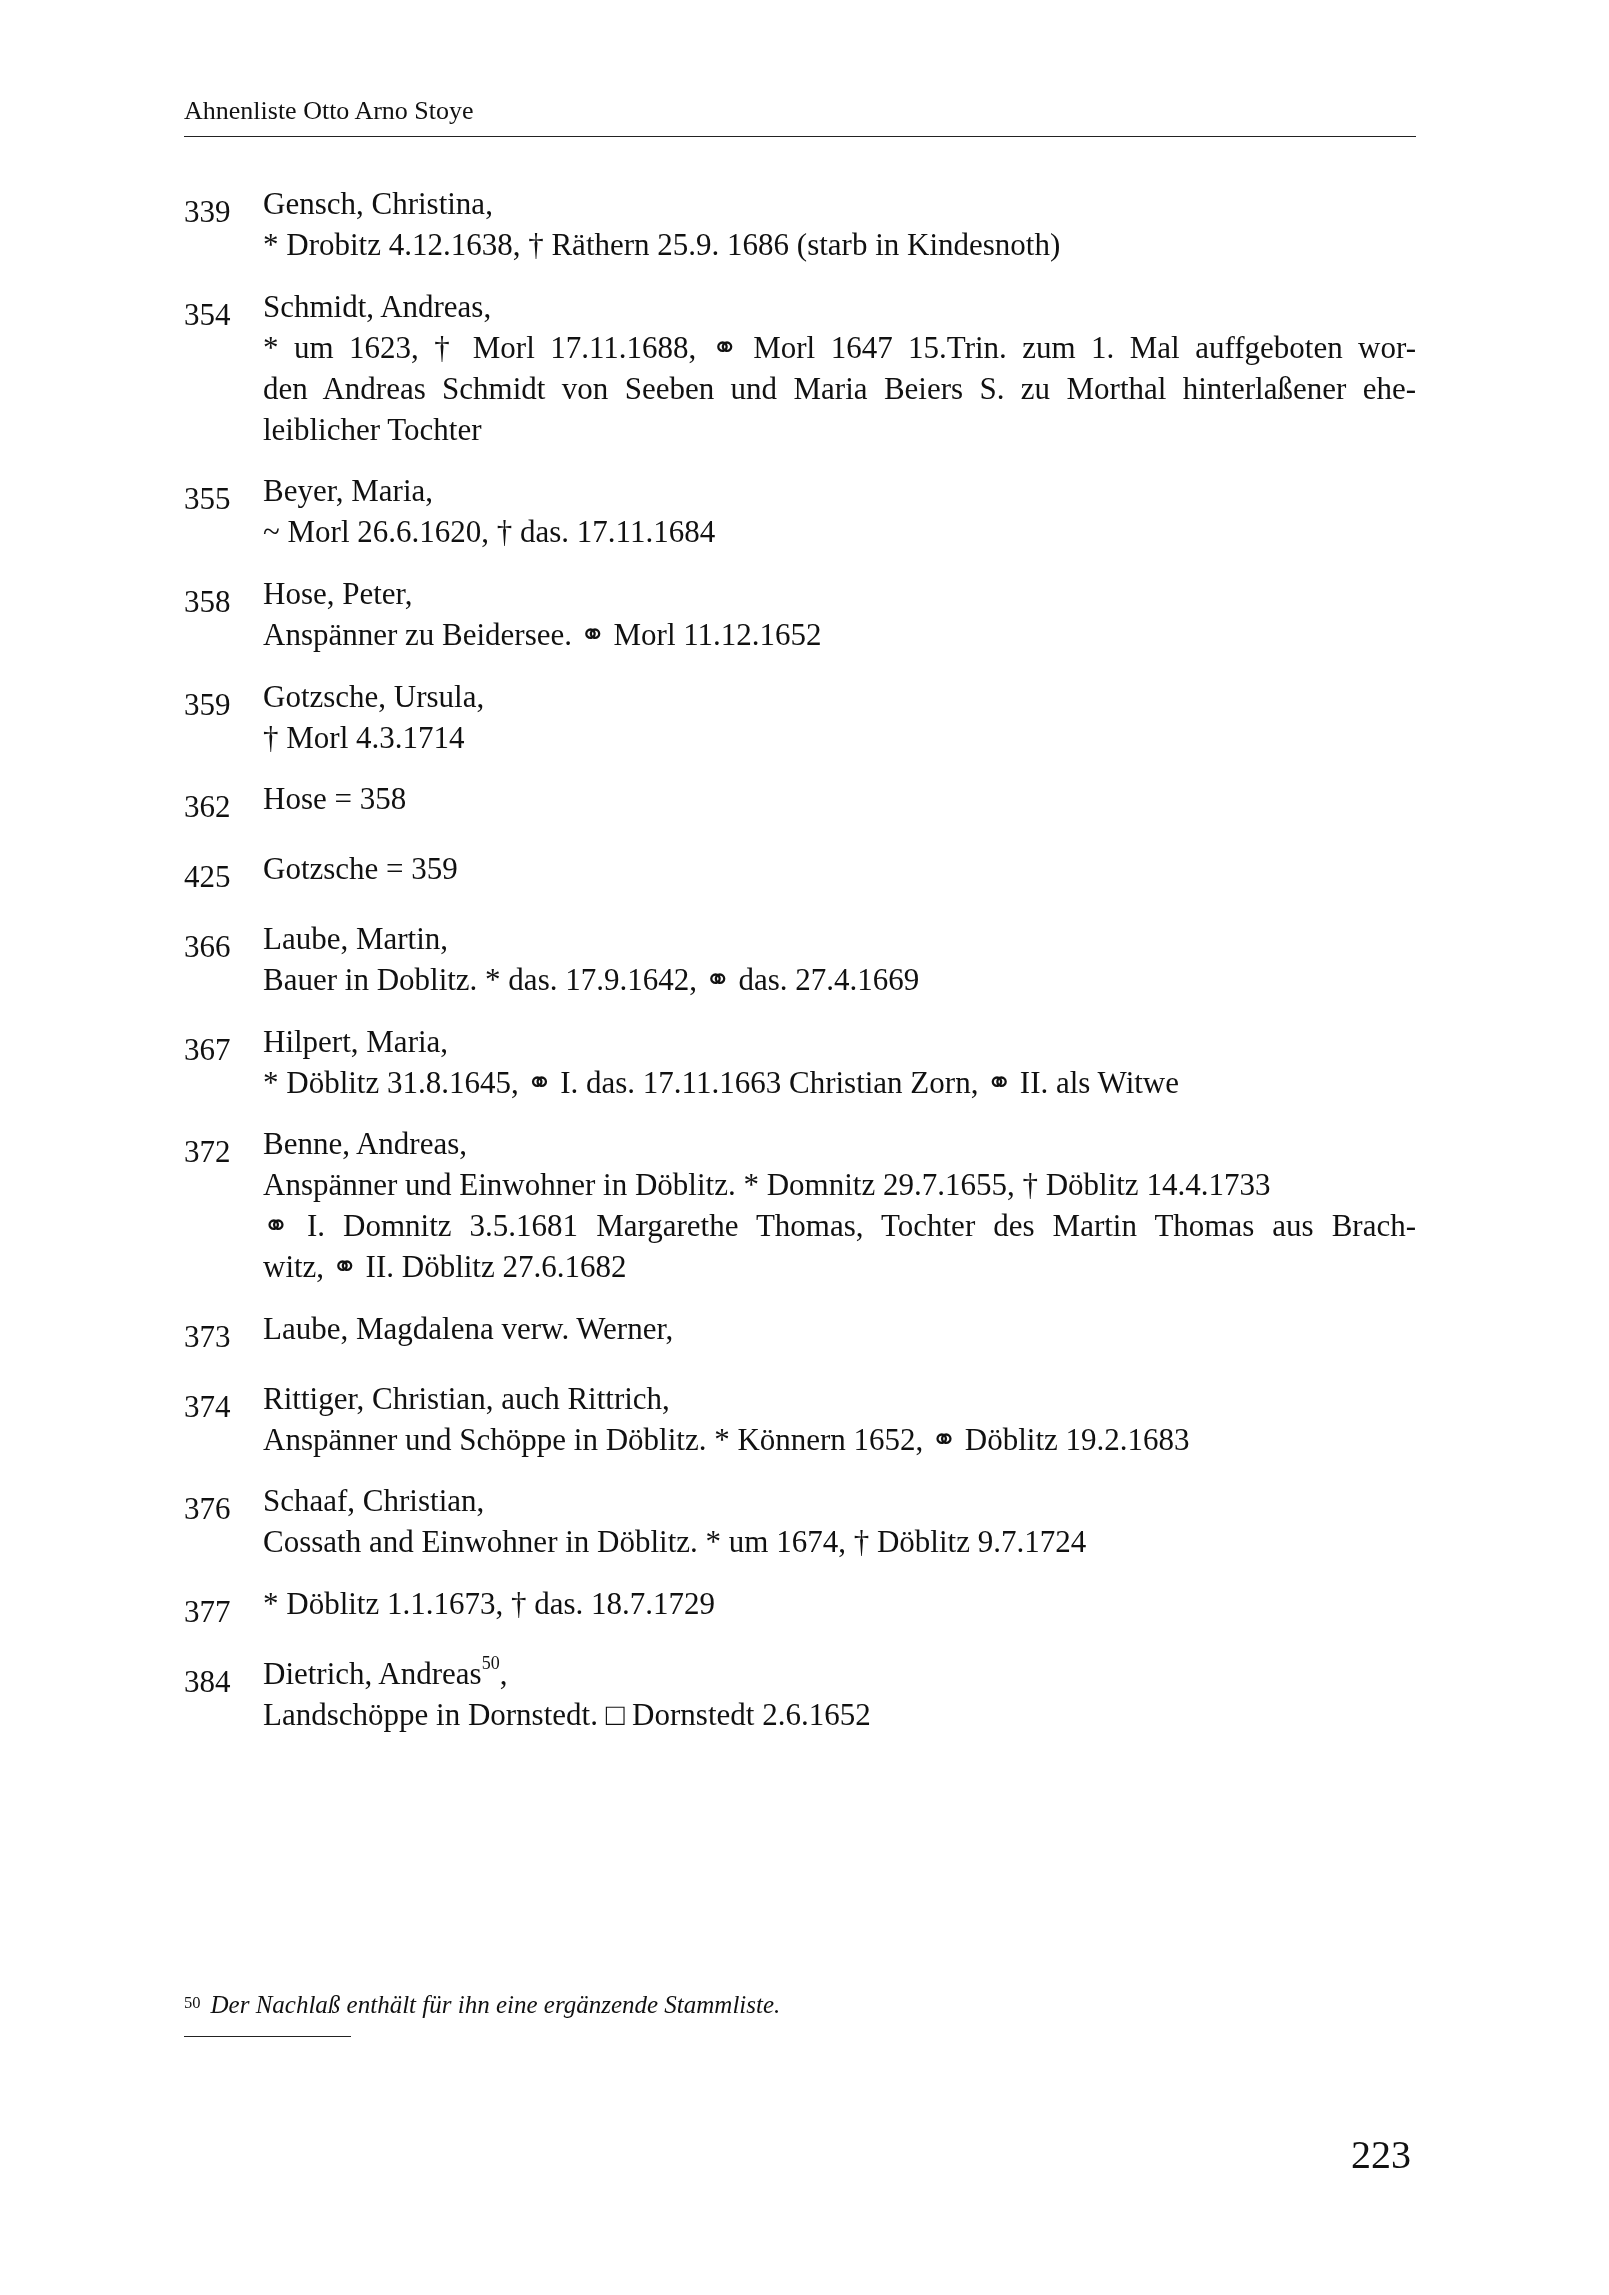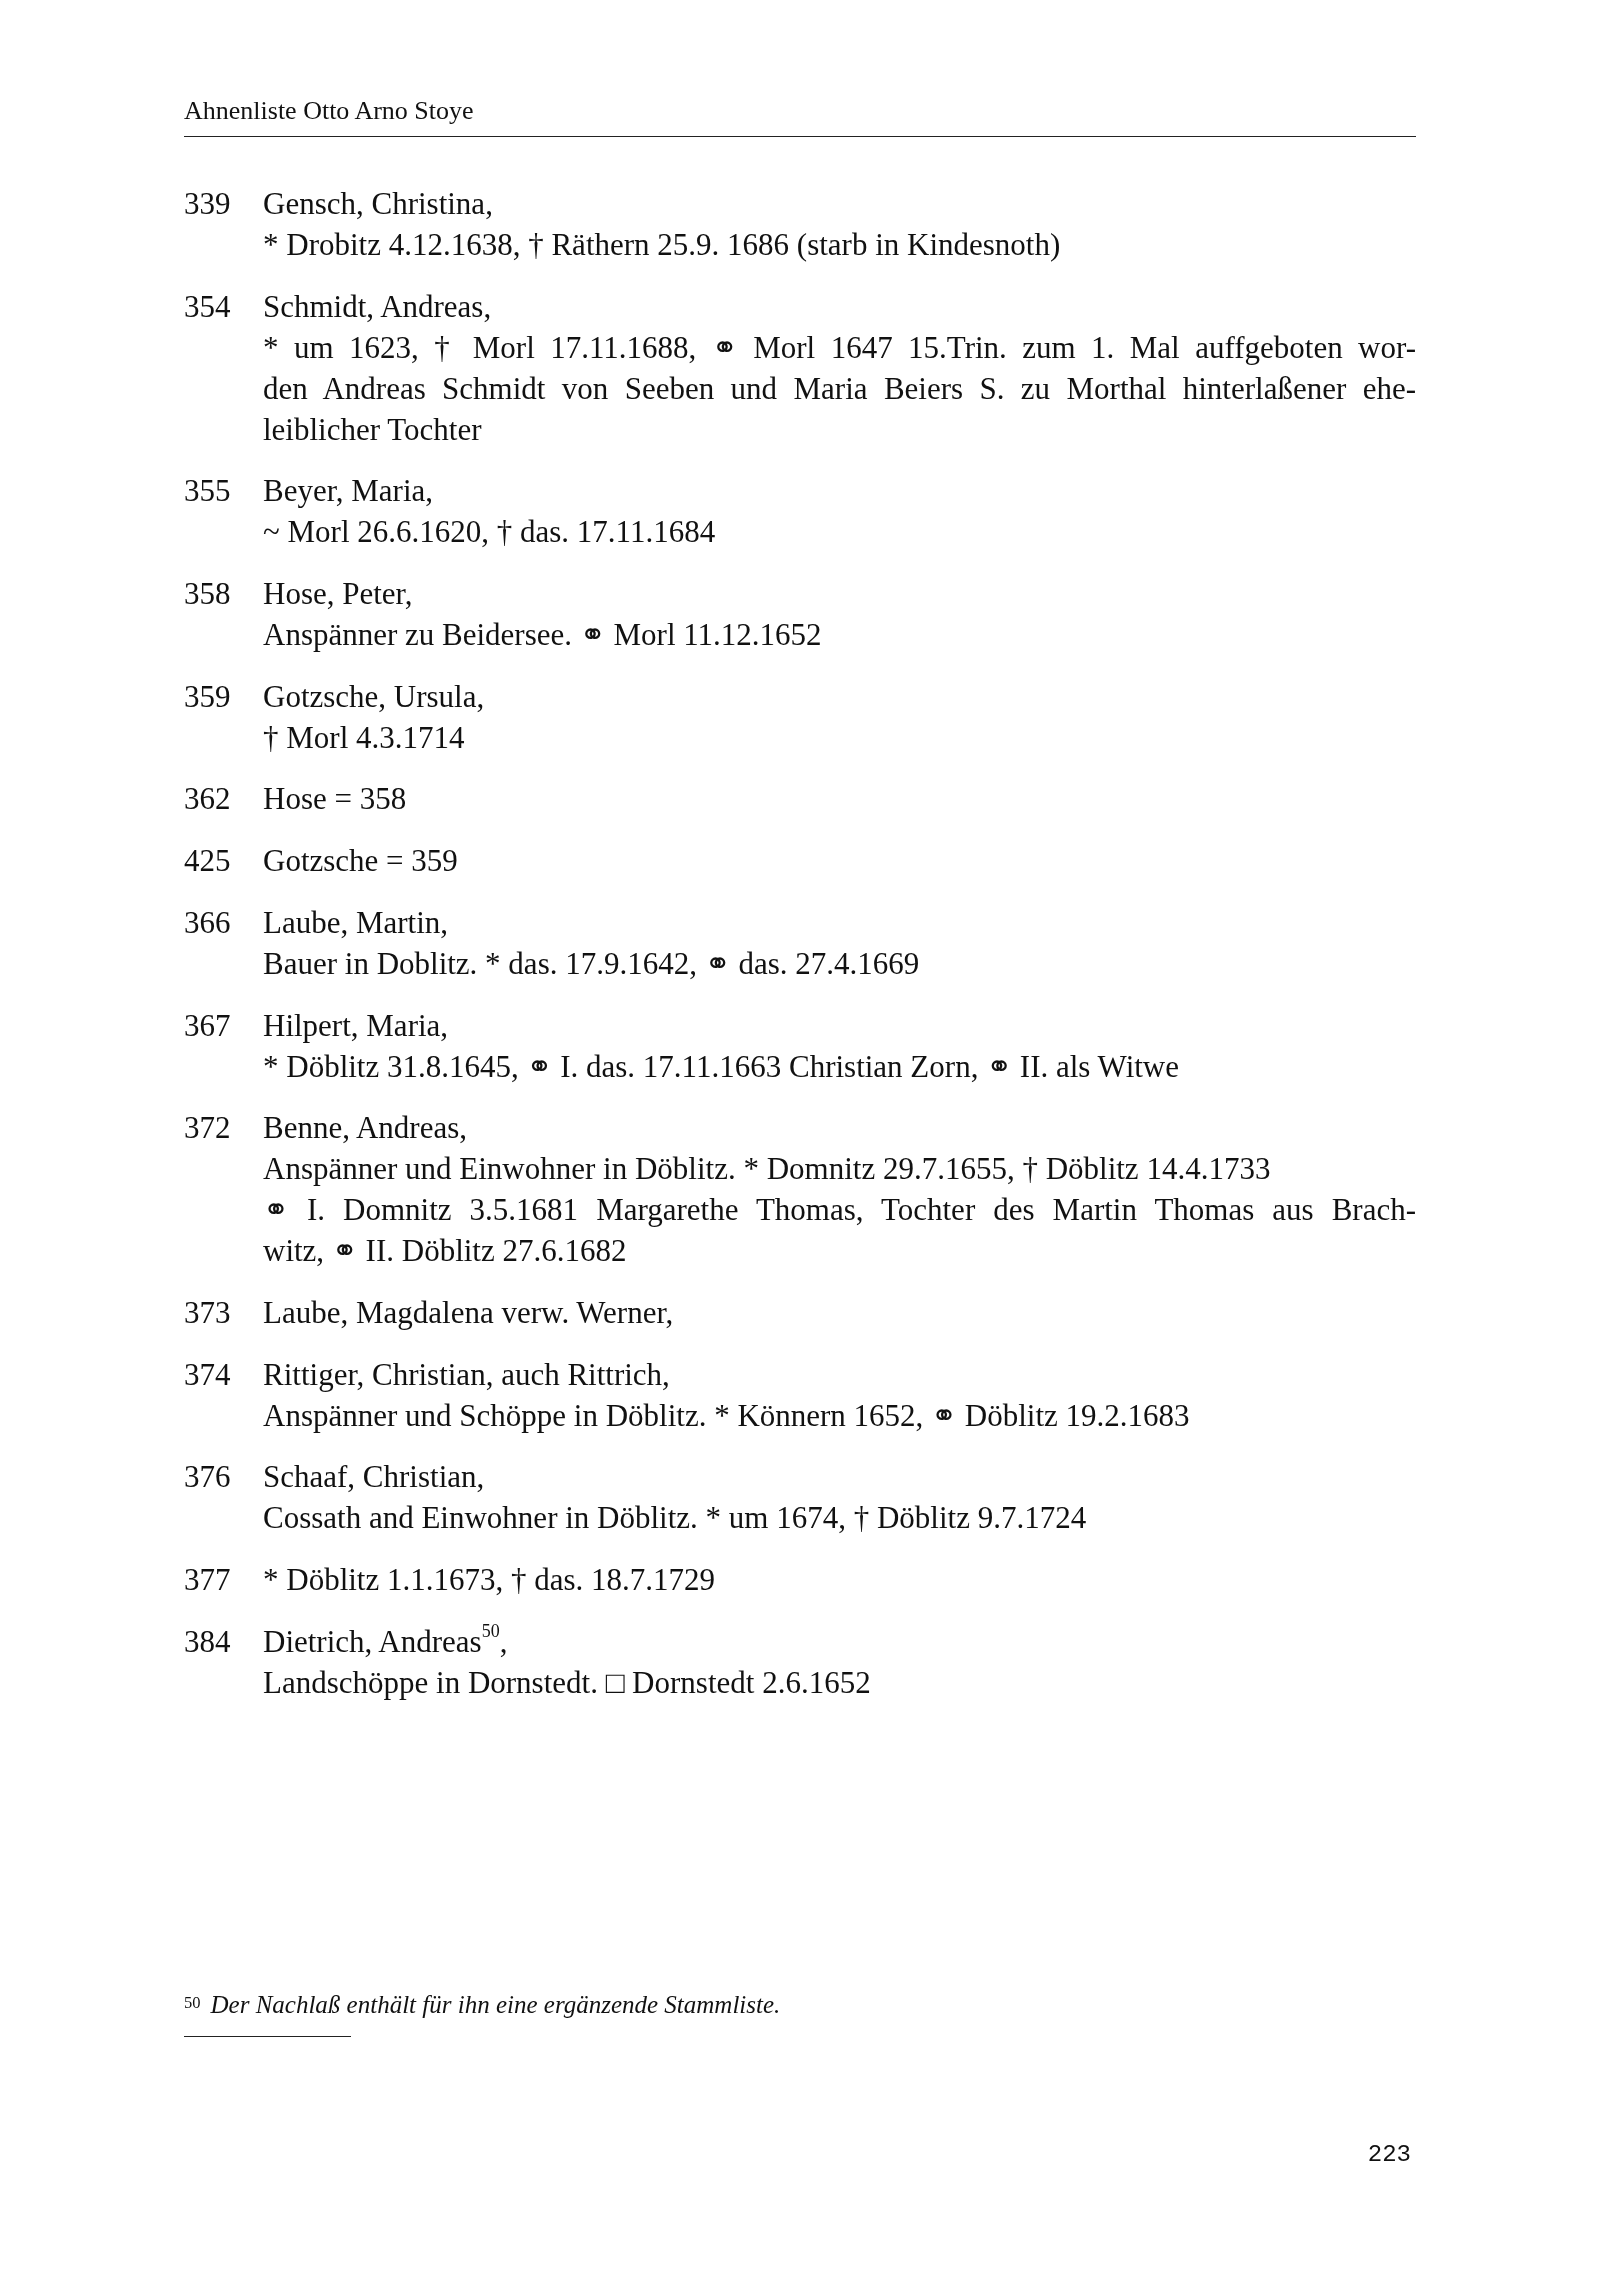--- a/index.html
+++ b/index.html
@@ -13,39 +13,39 @@
     font-size: 26px; line-height: 33px;
   }
   .head-rule {
     position: absolute; left: 184px; width: 1232px; top: 136px;
     height: 0; border-top: 1.7px solid #222;
   }
   .entries {
     position: absolute; left: 184px; top: 183px; width: 1232px;
   }
   .entry { display: flex; margin-bottom: 20.7px; font-size: 31px; line-height: 41px; }
-  .entry .num { width: 79px; flex: 0 0 79px; }
+  .entry .num { width: 79px; flex: 0 0 79px; margin-top: 8px; }
   .entry .body { flex: 1 1 auto; width: 1153px; }
   .entry .line { display: block; white-space: nowrap; }
   .entry .line.just {
     text-align: justify; text-align-last: justify; white-space: normal;
   }
   sup.fn { font-size: 18px; vertical-align: top; line-height: 1; position: relative; top: 1.7px; }
   .fn-rule {
     position: absolute; left: 184px; top: 2036px; width: 167px; height: 0;
     border-top: 1.7px solid #222;
   }
   .footnote {
     position: absolute; left: 184px; top: 1990px; font-size: 25px; line-height: 30px;
     white-space: nowrap;
   }
   .footnote .fn-mark { font-size: 16.5px; vertical-align: top; position: relative; top: -1.7px; margin-right: 10px; }
   .footnote .fn-text { font-style: italic; }
   .page-number {
-    position: absolute; right: 199px; top: 2136px; font-size: 24px; line-height: 38px; font-family: Liberation Mono, monospace;
+    position: absolute; right: 199px; top: 2136px; font-size: 40px; line-height: 38px;
   }
 </style>
 </head>
 <body>
 
 <div class="running-head">Ahnenliste Otto Arno Stoye</div>
 <div class="head-rule"></div>
 
 <div class="entries">
 

